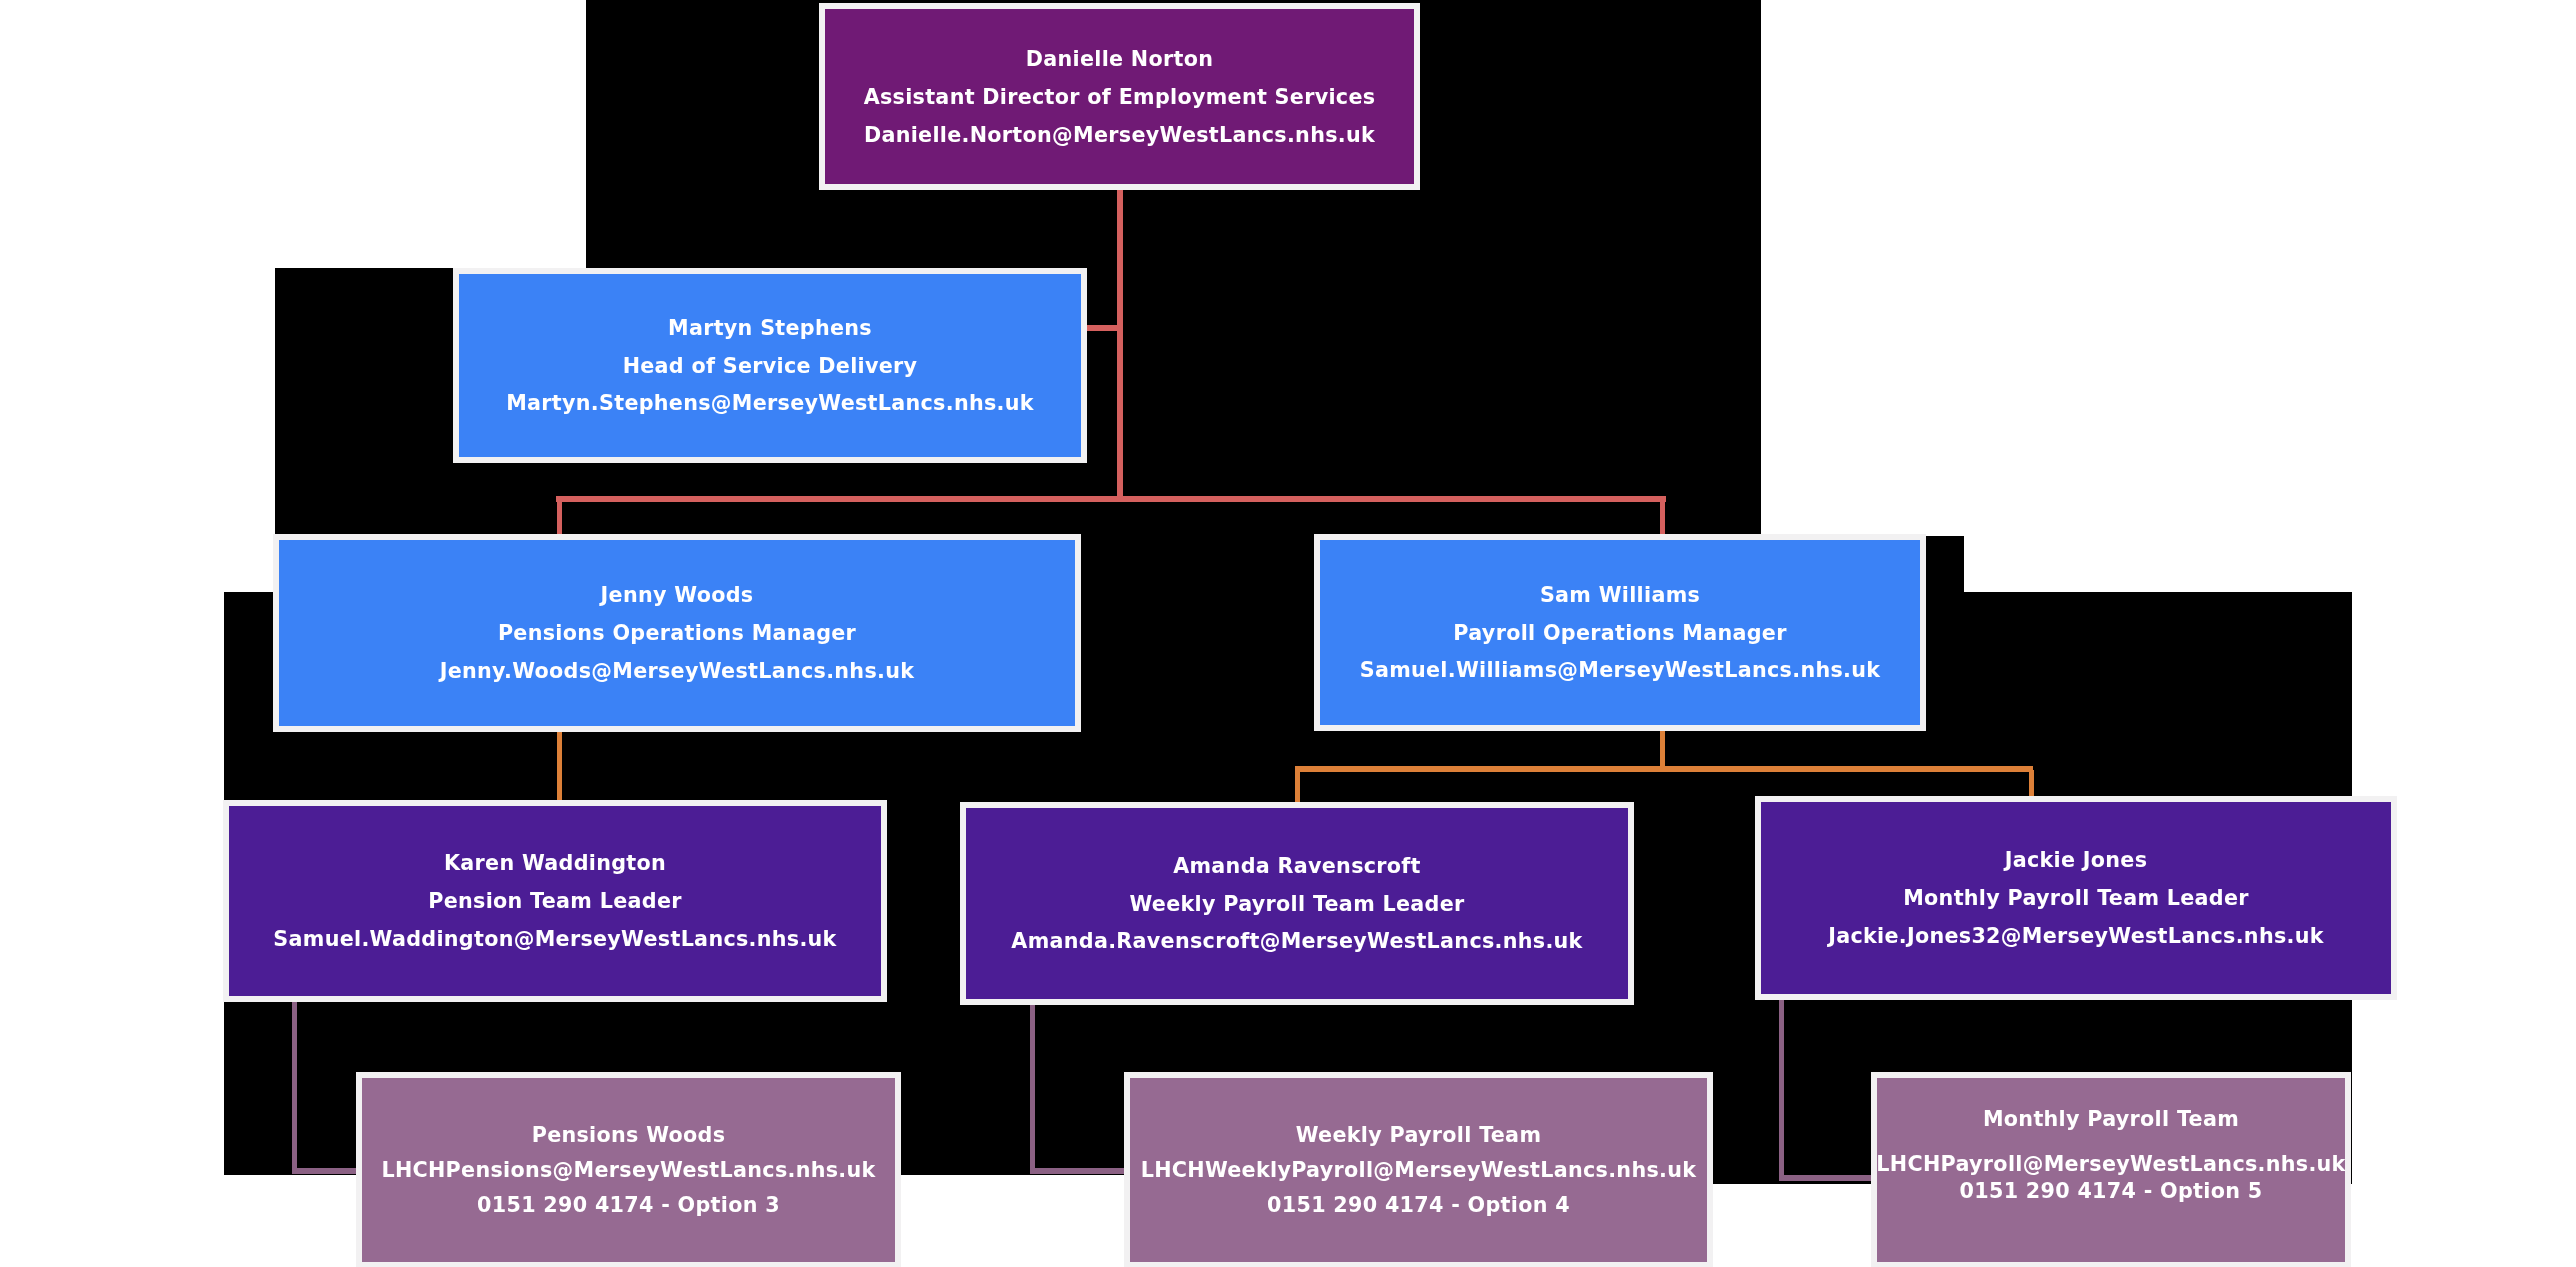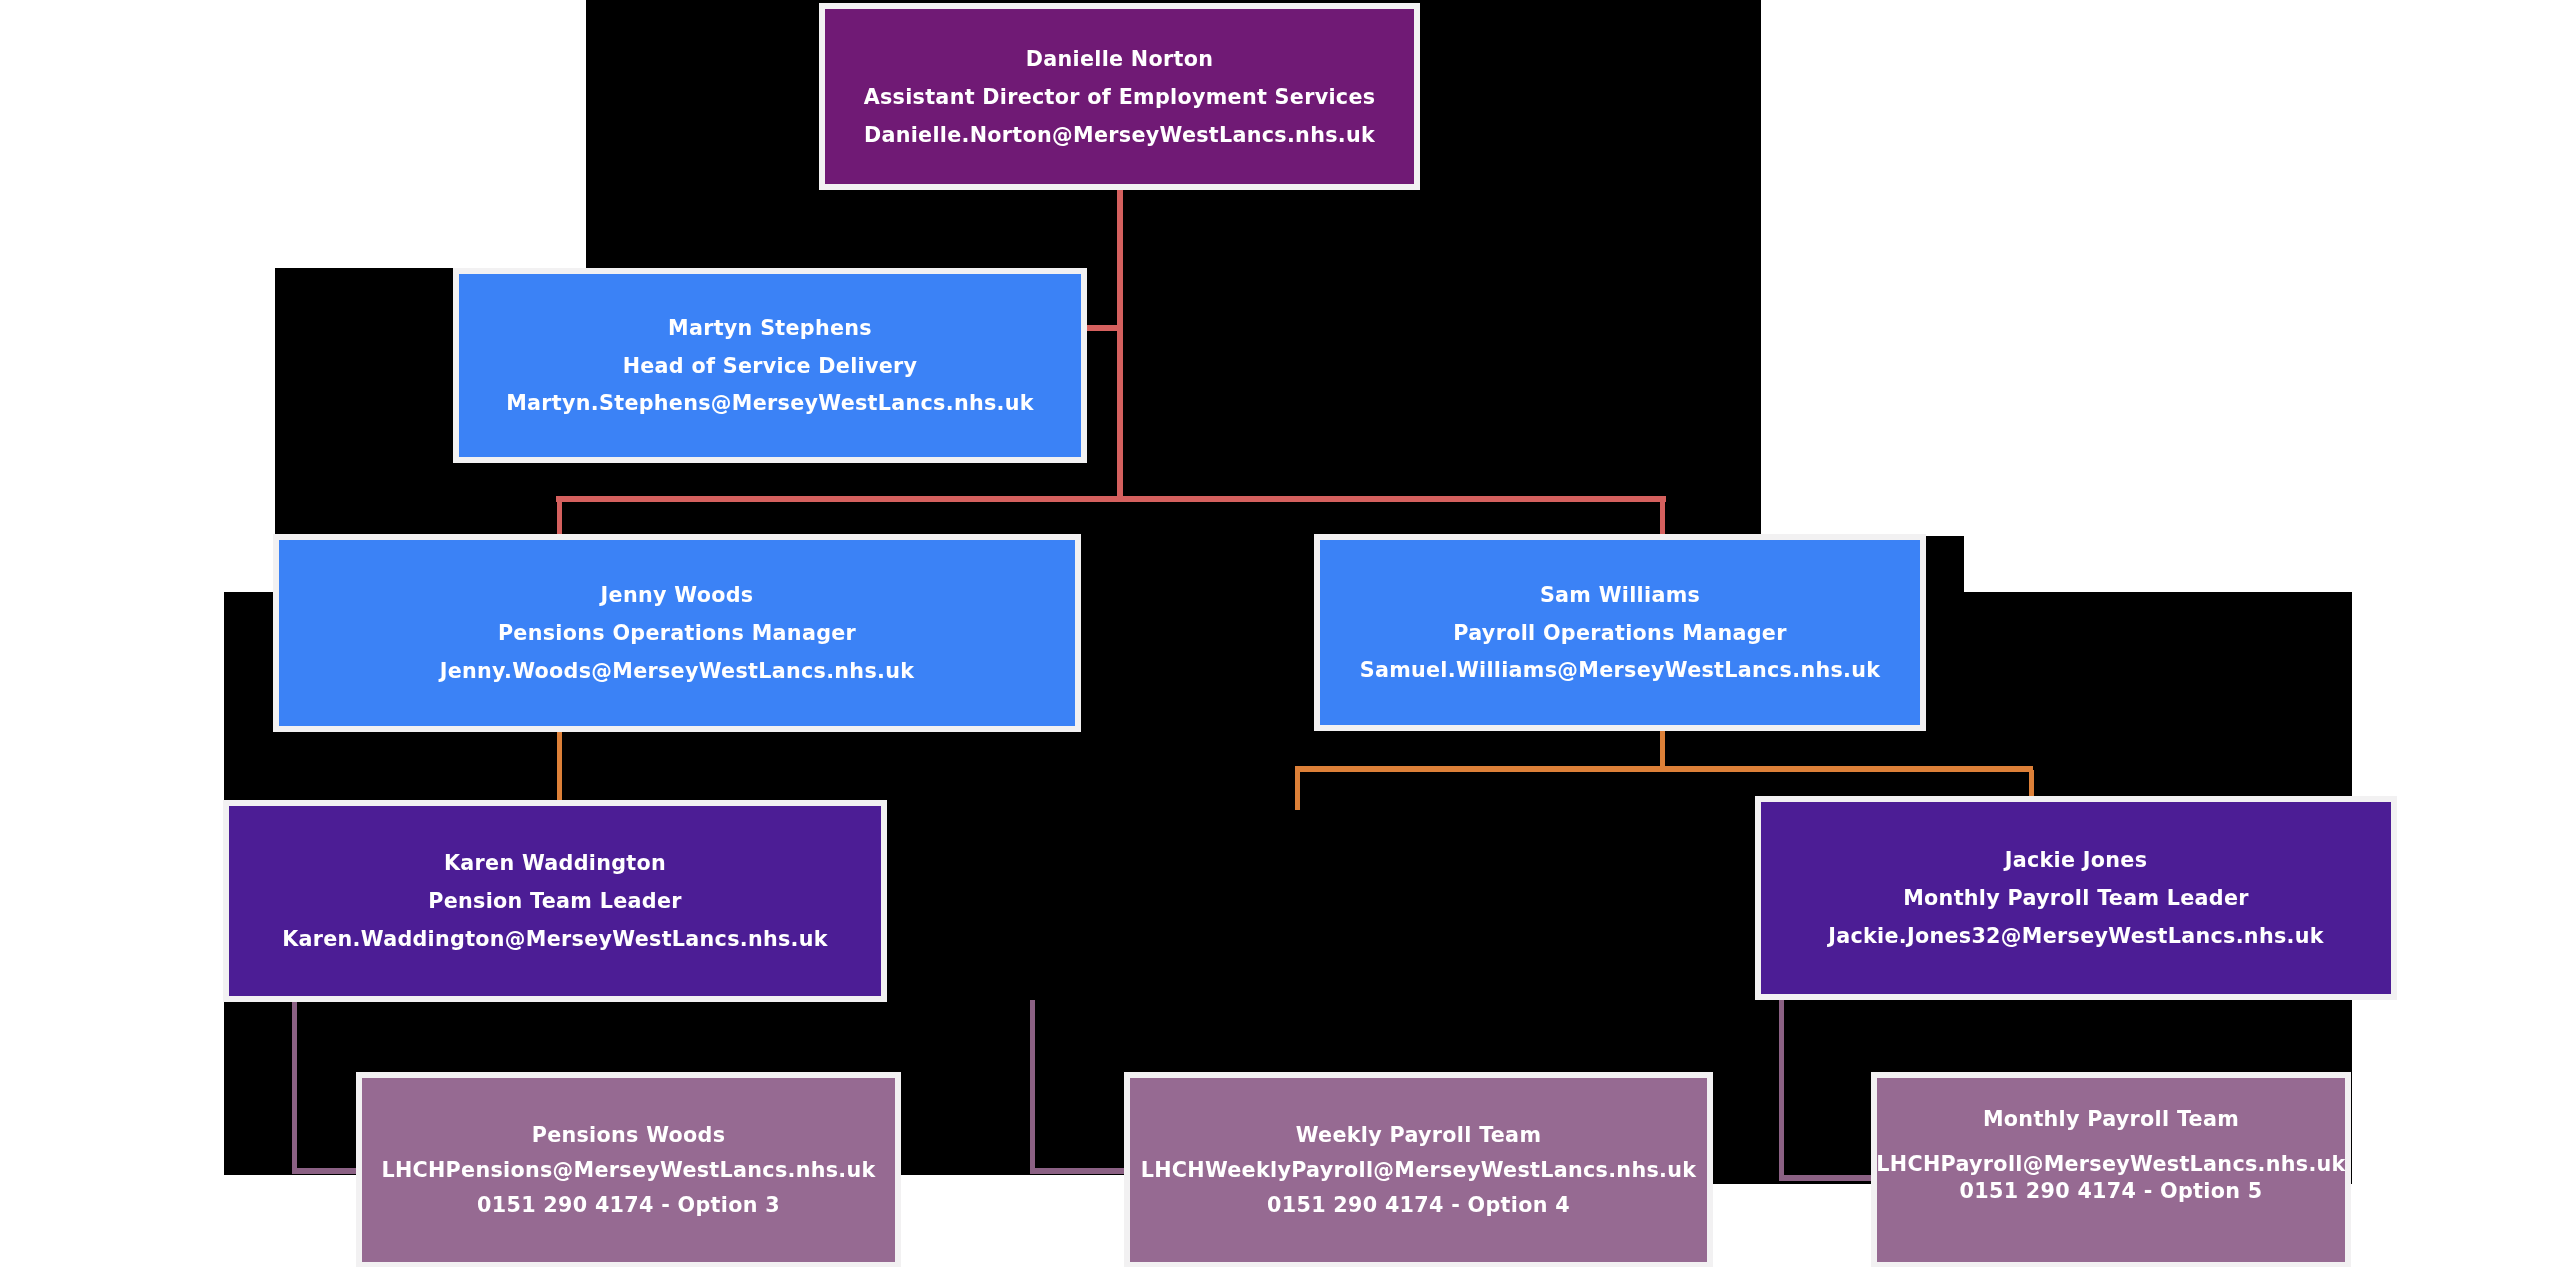--- a/index.html
+++ b/index.html
@@ -119,24 +119,31 @@
       <div class="node-line">Sam Williams</div>
       <div class="node-line">Payroll Operations Manager</div>
       <div class="node-line">Samuel.Williams@MerseyWestLancs.nhs.uk</div>
     </div>
   </div>
 
   <div class="node c3 lvl-mgr" style="left:223px;top:800px;width:652px;height:190px;">
     <div class="inner">
       <div class="node-line">Karen Waddington</div>
       <div class="node-line">Pension Team Leader</div>
-      <div class="node-line">Karen.Waddington@MerseyWestLancs.nhs.uk</div>
+      <div class="node-line">Samuel.Waddington@MerseyWestLancs.nhs.uk</div>
     </div>
   </div>
 
+  <div class="node c3 lvl-mgr" style="left:960px;top:802px;width:662px;height:191px;">
+    <div class="inner">
+      <div class="node-line">Amanda Ravenscroft</div>
+      <div class="node-line">Weekly Payroll Team Leader</div>
+      <div class="node-line">Amanda.Ravenscroft@MerseyWestLancs.nhs.uk</div>
+    </div>
+  </div>
 
   <div class="node c3 lvl-mgr" style="left:1755px;top:796px;width:630px;height:192px;">
     <div class="inner">
       <div class="node-line">Jackie Jones</div>
       <div class="node-line">Monthly Payroll Team Leader</div>
       <div class="node-line">Jackie.Jones32@MerseyWestLancs.nhs.uk</div>
     </div>
   </div>
 
   <div class="node c4 lvl-team" style="left:356px;top:1072px;width:533px;height:184px;">

